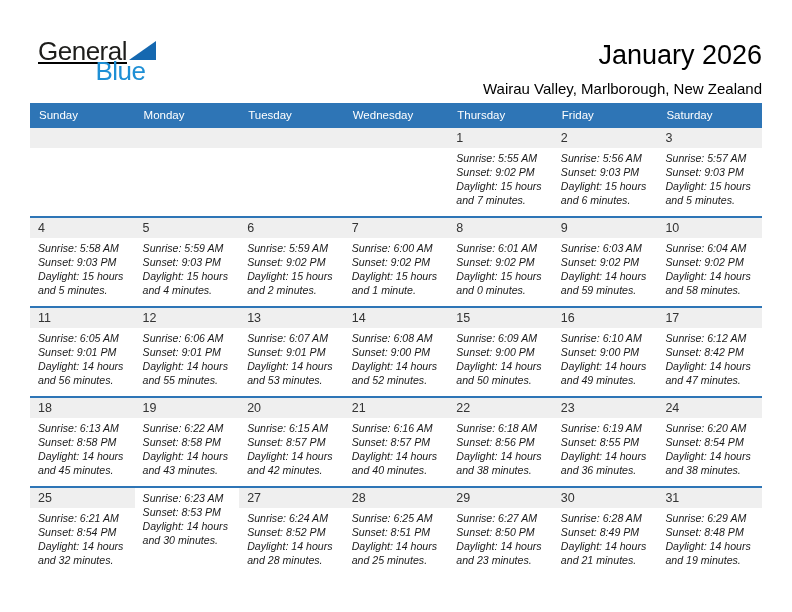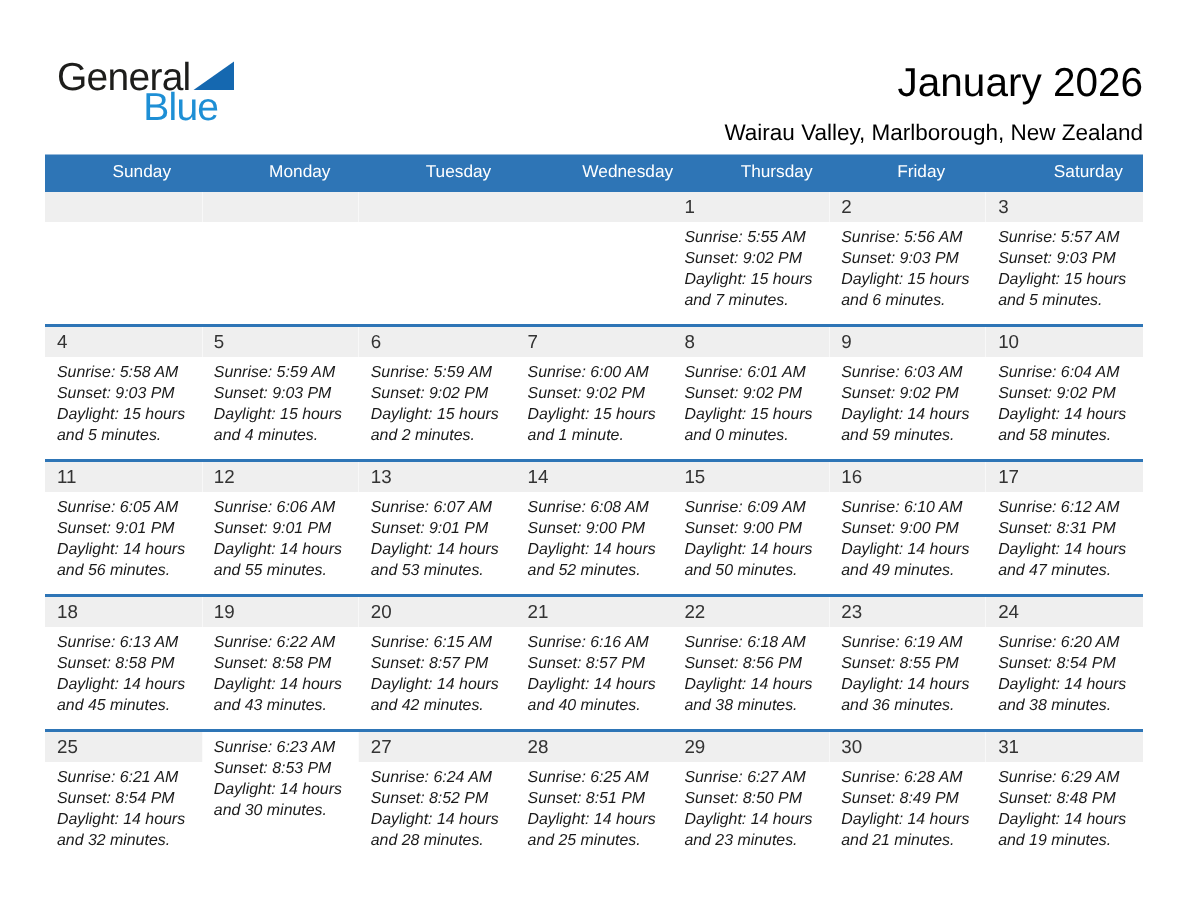--- a/index.html
+++ b/index.html
@@ -14,41 +14,41 @@
   body{
     font-family:"Liberation Sans", sans-serif;
     background:#ffffff;
     position:relative;
     overflow:hidden;
   }
   .page{position:absolute;inset:0;}
 
   
   .logo{position:absolute;left:38px;top:38px;line-height:1;}
-  .logo-top{display:flex;align-items:flex-start;}
+  .logo-top{display:flex;align-items:flex-start;text-decoration:underline;}
   .logo-general{font-size:26px;color:#1d1d1b;letter-spacing:-0.5px;}
   .logo-tri{
     width:0;height:0;margin-left:2px;margin-top:3px;
     border-left:27px solid transparent;
     border-bottom:19px solid var(--logo-tri);
   }
   .logo-blue{font-size:26px;color:var(--logo-blue);margin-left:47px;margin-top:-6px;letter-spacing:-0.5px;text-align:center;}
 
   
   .titleblock{position:absolute;right:30px;top:40px;text-align:right;margin-left:11px;}
   .title{font-size:27px;color:#000;}
   .subtitle{font-size:15px;color:#000;margin-top:9px;}
 
   
   .calendar{position:absolute;left:30px;top:103px;width:732px;}
   .weekday-header{
     display:grid;grid-template-columns:repeat(7,1fr);
     background:var(--accent);height:23px;align-items:center;
   }
-  .wd{color:#ffffff;font-size:11.5px;padding-left:9px;margin-left:36px;}
+  .wd{color:#ffffff;font-size:11.5px;padding-left:9px;}
 
   .week{
     display:grid;grid-template-columns:repeat(7,1fr);
     border-top:2px solid var(--accent);
     height:90px;
   }
   .day-cell{overflow:hidden;}
   .day-num{
     height:20px;background:var(--band);
     font-size:12.5px;color:#333;
@@ -250,21 +250,21 @@
               <div>Sunrise: 6:10 AM</div>
               <div>Sunset: 9:00 PM</div>
               <div>Daylight: 14 hours</div>
               <div>and 49 minutes.</div>
             </div>
           </div>
           <div class="day-cell">
             <div class="day-num">17</div>
             <div class="day-body">
               <div>Sunrise: 6:12 AM</div>
-              <div>Sunset: 8:31 PM</div>
+              <div>Sunset: 8:42 PM</div>
               <div>Daylight: 14 hours</div>
               <div>and 47 minutes.</div>
             </div>
           </div>
         </div>
         <div class="week">
           <div class="day-cell">
             <div class="day-num">18</div>
             <div class="day-body">
               <div>Sunrise: 6:13 AM</div>

